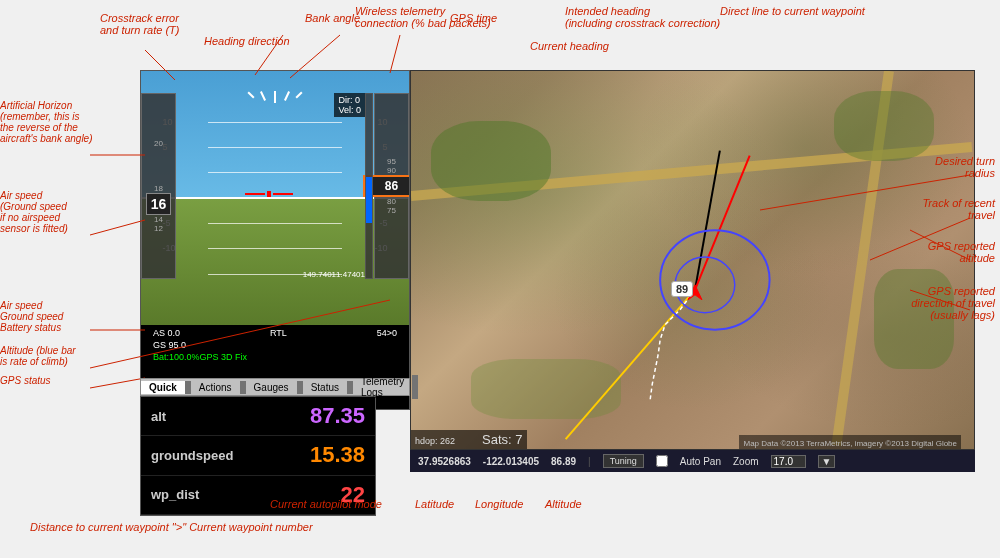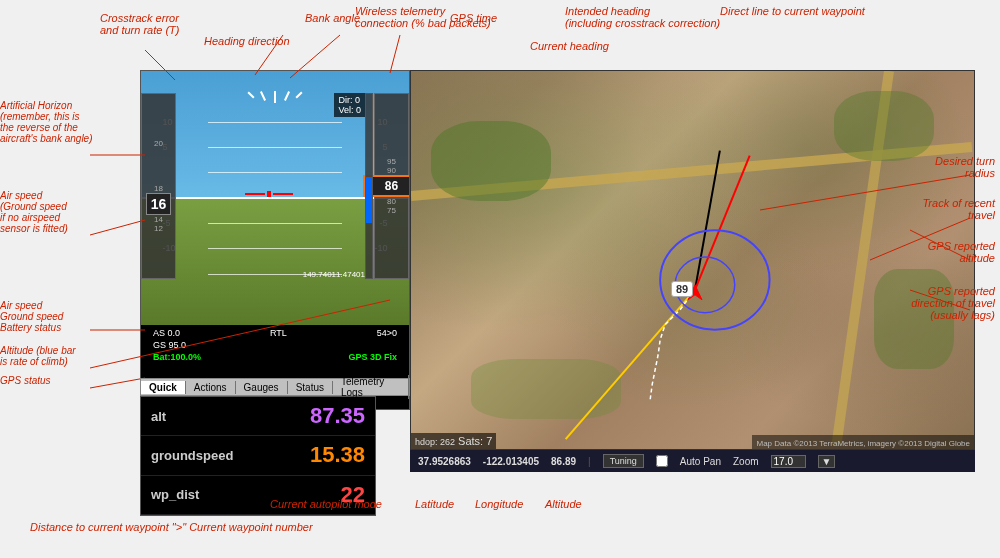--- a/index.html
+++ b/index.html
@@ -148,21 +148,21 @@
       background: #c0c0c0;
       display: flex;
       align-items: center;
       border: 1px solid #888;
       z-index: 10;
     }
     .tab {
       padding: 1px 8px;
       font-size: 10px;
       cursor: pointer;
-      border-right: 1px solid #737373;
+      border-right: 6px solid #737373;
     }
     .tab.active {
       background: #fff;
       font-weight: bold;
     }
 
     
     .telemetry-panel {
       position: absolute;
       bottom: 0;
@@ -398,21 +398,21 @@
 
     <div style="position:absolute;bottom:0;left:0;width:100%;height:25%;background:rgba(0,0,0,0.85);padding:2px 12px;">
       <div style="display:flex;justify-content:space-between;padding:1px 0;">
         <span style="color:#fff;font-size:9px;">AS 0.0</span>
         <span style="color:#fff;font-size:9px;">RTL</span>
         <span style="color:#fff;font-size:9px;">54&gt;0</span>
       </div>
       <div style="display:flex;justify-content:space-between;padding:1px 0;">
         <span style="color:#fff;font-size:9px;">GS 95.0</span>
       </div>
-      <div style="display:flex;justify-content:space-between;padding:1px 0;font-weight:bold;">
+      <div style="display:flex;padding:1px 0;">
         <span style="color:#0f0;font-size:9px;">Bat:100.0%</span>
         <span style="color:#0f0;font-size:9px;">GPS 3D Fix</span>
       </div>
     </div>
 
     <div style="position:absolute;top:22px;right:44px;background:rgba(0,0,0,0.7);padding:2px 4px;">
       <div style="color:#fff;font-size:9px;">Dir: 0</div>
       <div style="color:#fff;font-size:9px;">Vel: 0</div>
     </div>
   </div>
@@ -464,24 +464,24 @@
       <polygon points="285,215 278,230 285,225 292,230" fill="#ff0000" stroke="#ff0000" stroke-width="1"></polygon>
 
       <ellipse cx="305" cy="210" rx="55" ry="50" stroke="#4444ff" stroke-width="2" fill="none"></ellipse>
       <ellipse cx="295" cy="215" rx="30" ry="28" stroke="#4444ff" stroke-width="1.5" fill="none"></ellipse>
     </svg>
 
     <div class="map-badge" style="top:210px;left:260px;">89</div>
 
     <div style="position:absolute;bottom:0;left:0;background:rgba(0,0,0,0.6);padding:2px 4px;">
       <span style="color:#ddd;font-size:9px;">hdop: 262</span>
-      <span style="color:#ddd;font-size:11px;margin-left:0;">Sats: 7</span>
-    </div>
-
-    <div style="position:absolute;bottom:0;right:0;background:rgba(0,0,0,0.5);padding:1px 4px;text-align:right;">
+      <span style="color:#ddd;font-size:13px;margin-left:24px;">Sats: 7</span>
+    </div>
+
+    <div style="position:absolute;bottom:0;right:13px;background:rgba(0,0,0,0.5);padding:1px 4px;text-align:right;">
       <span style="color:#bbb;font-size:8px;">Map Data ©2013 TerraMetrics, imagery ©2013 Digital Globe</span>
     </div>
   </div>
 
   <div class="map-bottom-bar" style="top:450px;height:22px;">
     <span class="map-coord">37.9526863</span>
     <span class="map-coord">-122.013405</span>
     <span class="map-coord">86.89</span>
     <span style="color:#555;">|</span>
     <button class="map-btn">Tuning</button>

